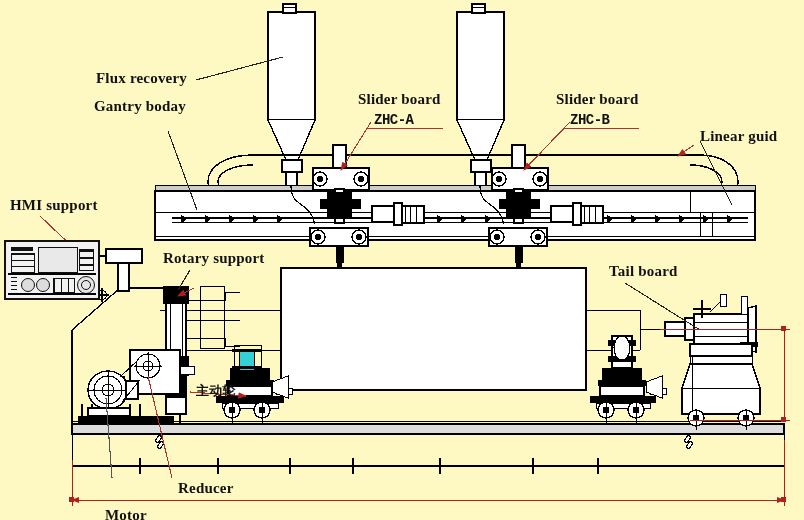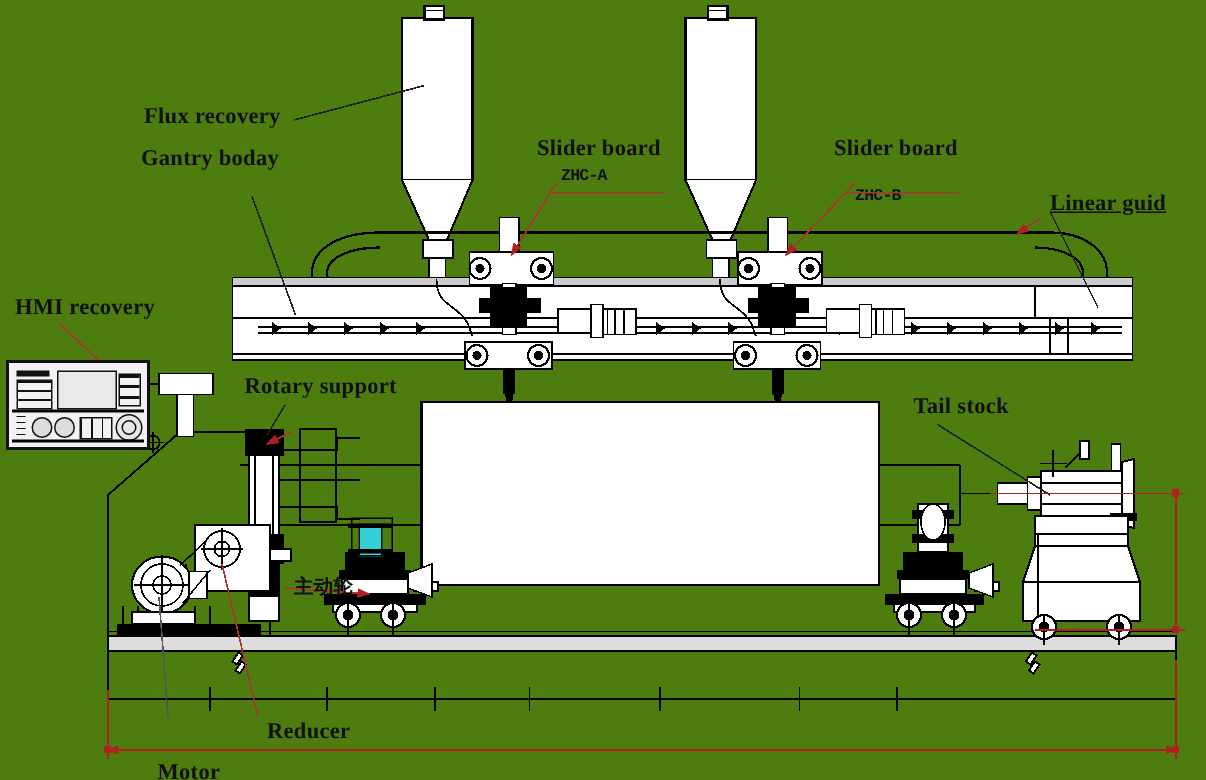--- a/index.html
+++ b/index.html
@@ -1,28 +1,28 @@
 <!DOCTYPE html>
 <html><head>
 <meta charset="utf-8">
 <title>Welding Machine Assembly Drawing</title>
 <style>
   html,body{margin:0;padding:0;background:#ffffff;}
   body{font-family:"Liberation Serif", serif;}
-  #stage{position:relative;width:804px;height:520px;background:#4d7c0f;overflow:hidden;}
+  #stage{position:relative;width:804px;height:520px;background:#fef9c3;overflow:hidden;}
 
   
   .abs{position:absolute;}
   .ln{position:absolute;background:#000;}
   .hln{height:1px;}
   .lbl{position:absolute;white-space:nowrap;font-family:"Liberation Serif",serif;
        font-weight:bold;color:#111;letter-spacing:.2px;}
   .lbl.sz15{font-size:15px;}
   .lbl.sz14{font-size:14px;}
-  .lbl.mono{font-family:"Liberation Mono",monospace;font-size:11px;letter-spacing:-.5px;}
+  .lbl.mono{font-family:"Liberation Mono",monospace;font-size:14px;letter-spacing:-.5px;}
   .ul{position:absolute;height:1px;background:#a33;}
 
   .cyan{position:absolute;background:#35cfd6;border:1px solid #000;box-sizing:border-box;}
 
   svg.overlay{position:absolute;left:0;top:0;width:804px;height:520px;overflow:visible;}
 </style>
 </head>
 <body>
 
 <div id="stage">
@@ -426,35 +426,35 @@
   <div class="abs" style="left:234px;top:345px;width:26px;height:30px;border:1.5px solid #000;"></div>
   <div class="abs" style="left:232px;top:349px;width:30px;height:3px;background:#000;"></div>
   <div class="abs" style="left:232px;top:366px;width:30px;height:3px;background:#000;"></div>
 
   <div class="cyan" style="left:614px;top:340px;width:14px;height:20px;opacity:.0;"></div>
 
   <div class="lbl sz15" style="left:96px;top:70px;">Flux recovery</div>
 
   <div class="lbl sz15" style="left:94px;top:98px;">Gantry boday</div>
 
-  <div class="lbl sz15" style="left:10px;top:197px;">HMI recovery</div>
+  <div class="lbl sz15" style="left:10px;top:197px;">HMI support</div>
 
   <div class="lbl sz15" style="left:163px;top:250px;">Rotary support</div>
 
   <div class="lbl sz15" style="left:358px;top:91px;">Slider board</div>
   <div class="lbl mono" style="left:374px;top:112px;">ZHC-A</div>
   <div class="ul" style="left:368px;top:128px;width:75px;"></div>
 
   <div class="lbl sz15" style="left:556px;top:91px;">Slider board</div>
-  <div class="lbl mono" style="left:570px;top:112px;margin-top:13px;">ZHC-B</div>
+  <div class="lbl mono" style="left:570px;top:112px;">ZHC-B</div>
   <div class="ul" style="left:564px;top:128px;width:75px;"></div>
 
-  <div class="lbl sz15" style="left:700px;top:128px;text-decoration:underline;">Linear guid</div>
-
-  <div class="lbl sz15" style="left:609px;top:263px;">Tail stock</div>
+  <div class="lbl sz15" style="left:700px;top:128px;">Linear guid</div>
+
+  <div class="lbl sz15" style="left:609px;top:263px;">Tail board</div>
 
   <div class="lbl sz15" style="left:105px;top:480px;margin-top:27px;">Motor</div>
 
   <div class="lbl sz15" style="left:178px;top:480px;">Reducer</div>
 
   <div class="lbl sz14" style="left:196px;top:382px;font-family:Liberation Serif, serif;font-size:13px;">主动轮</div>
 
 </div>
 
 </body></html>

